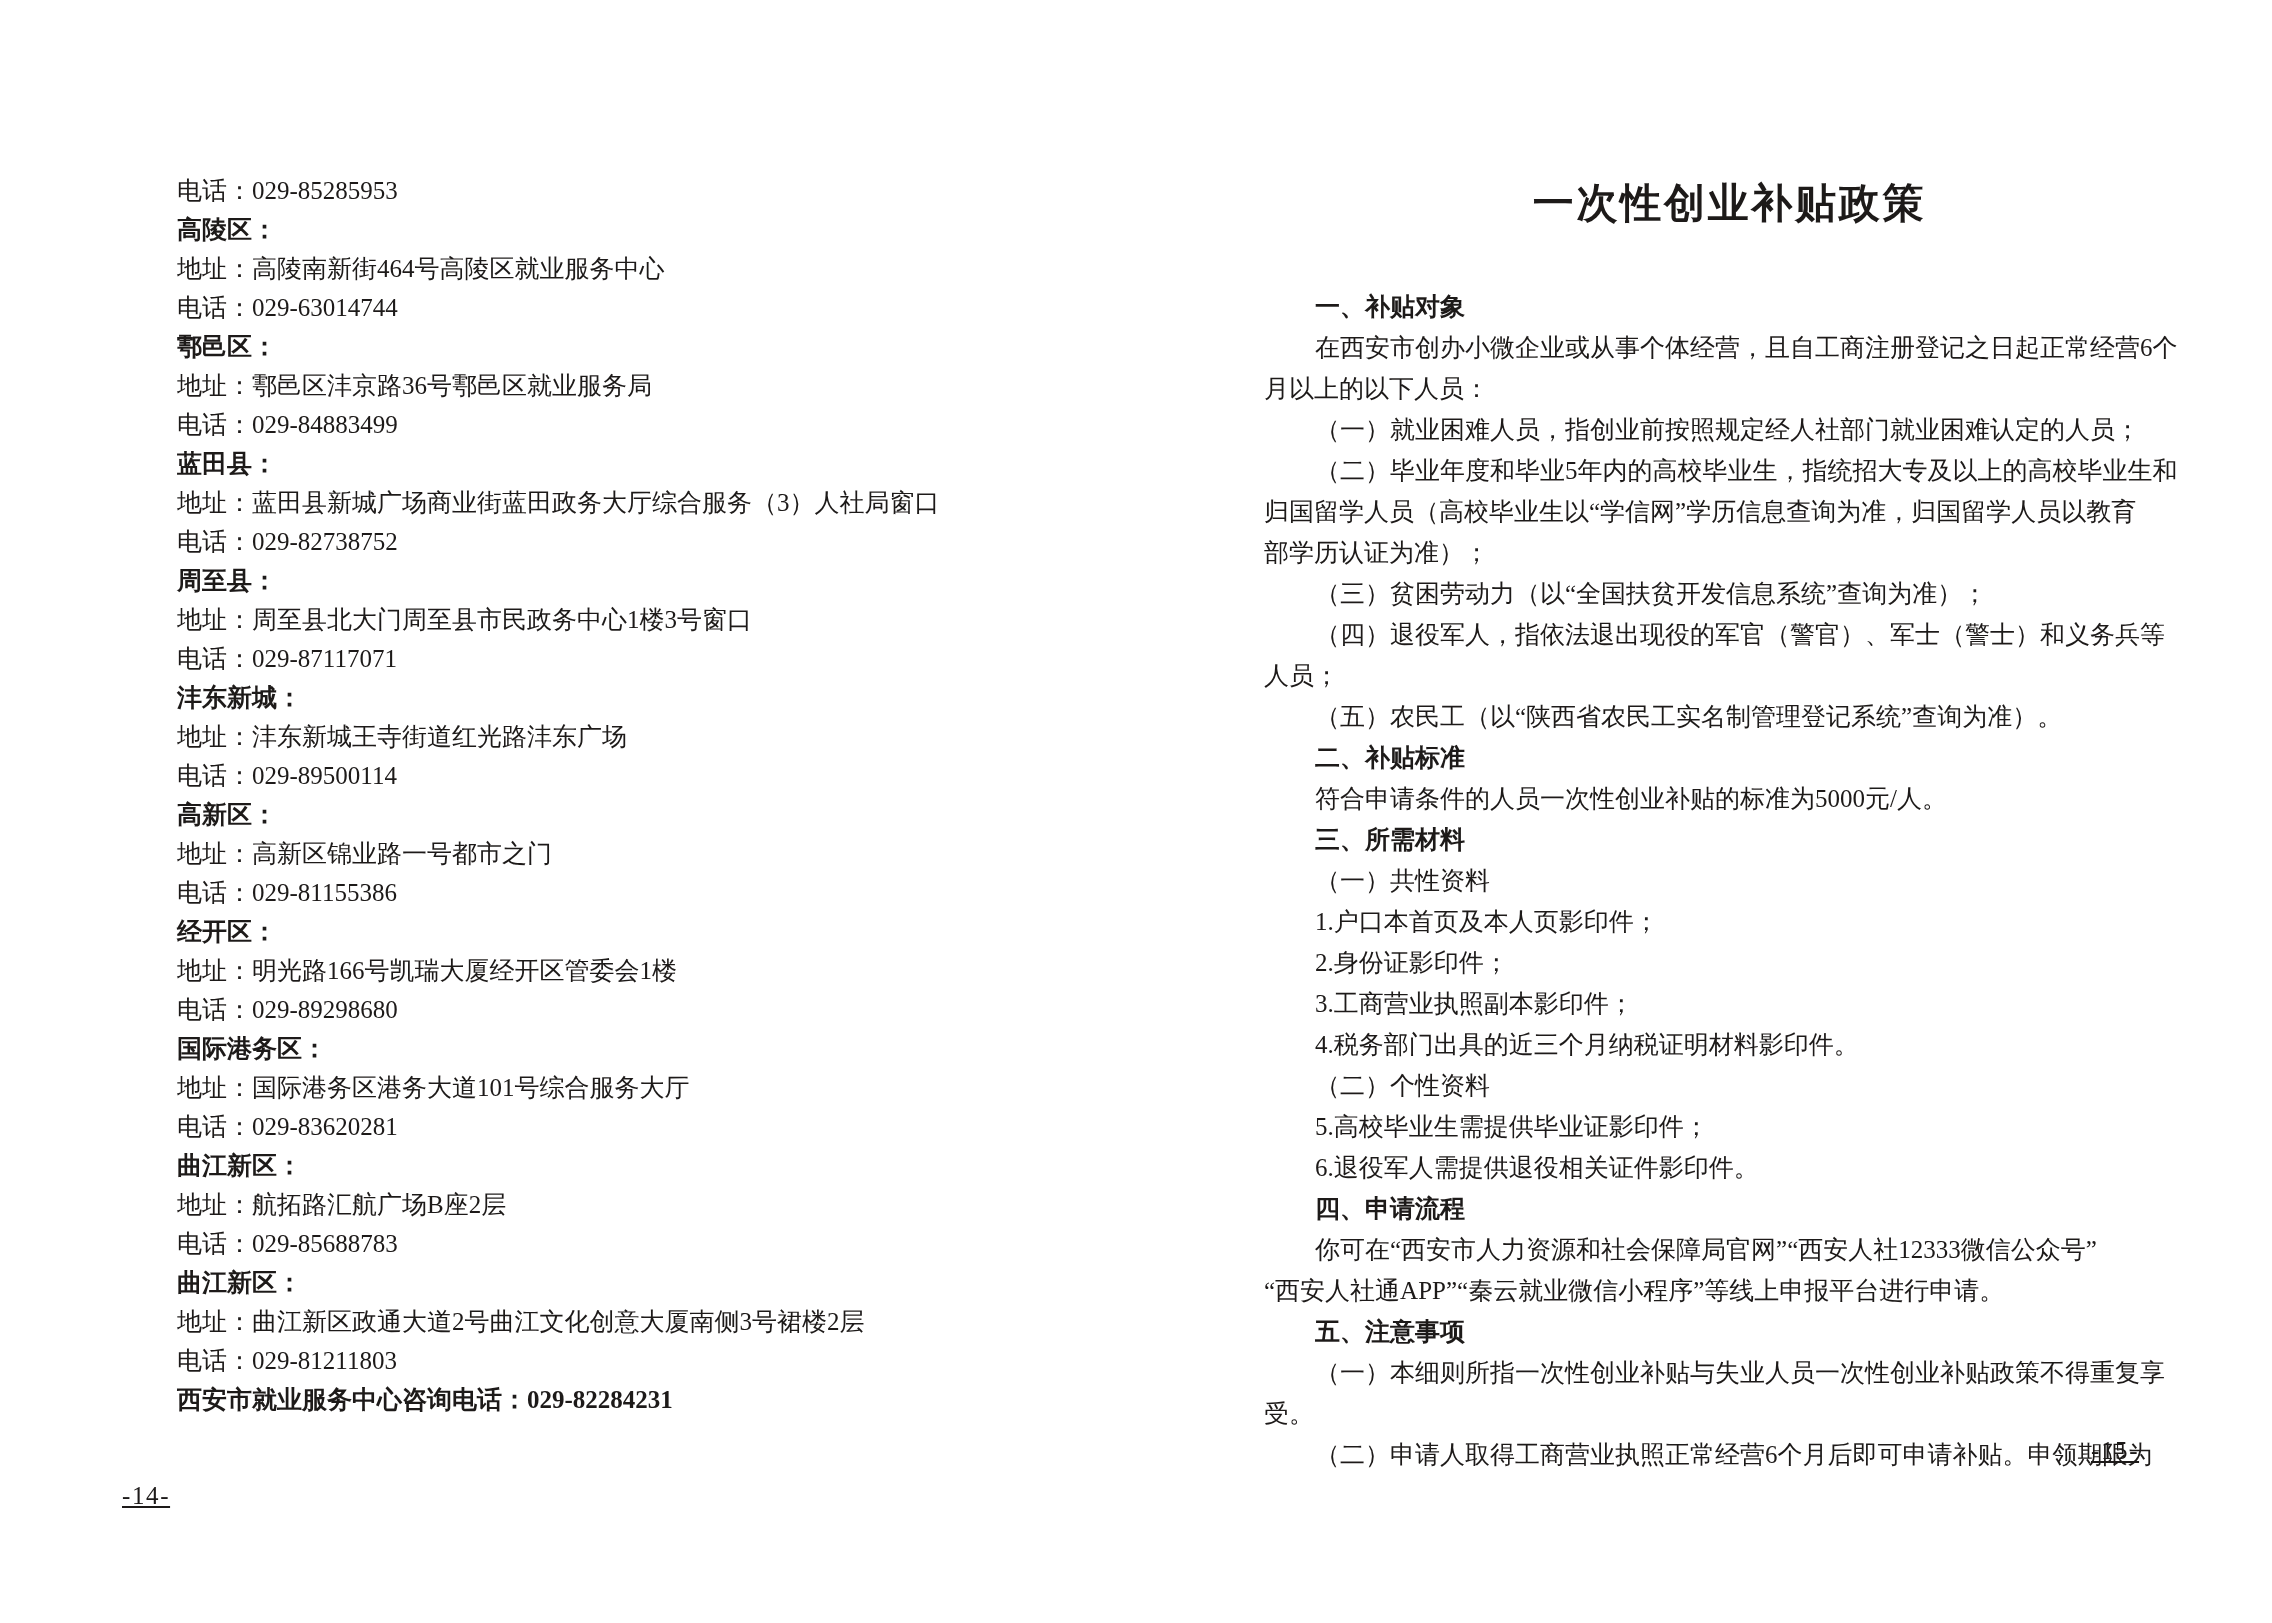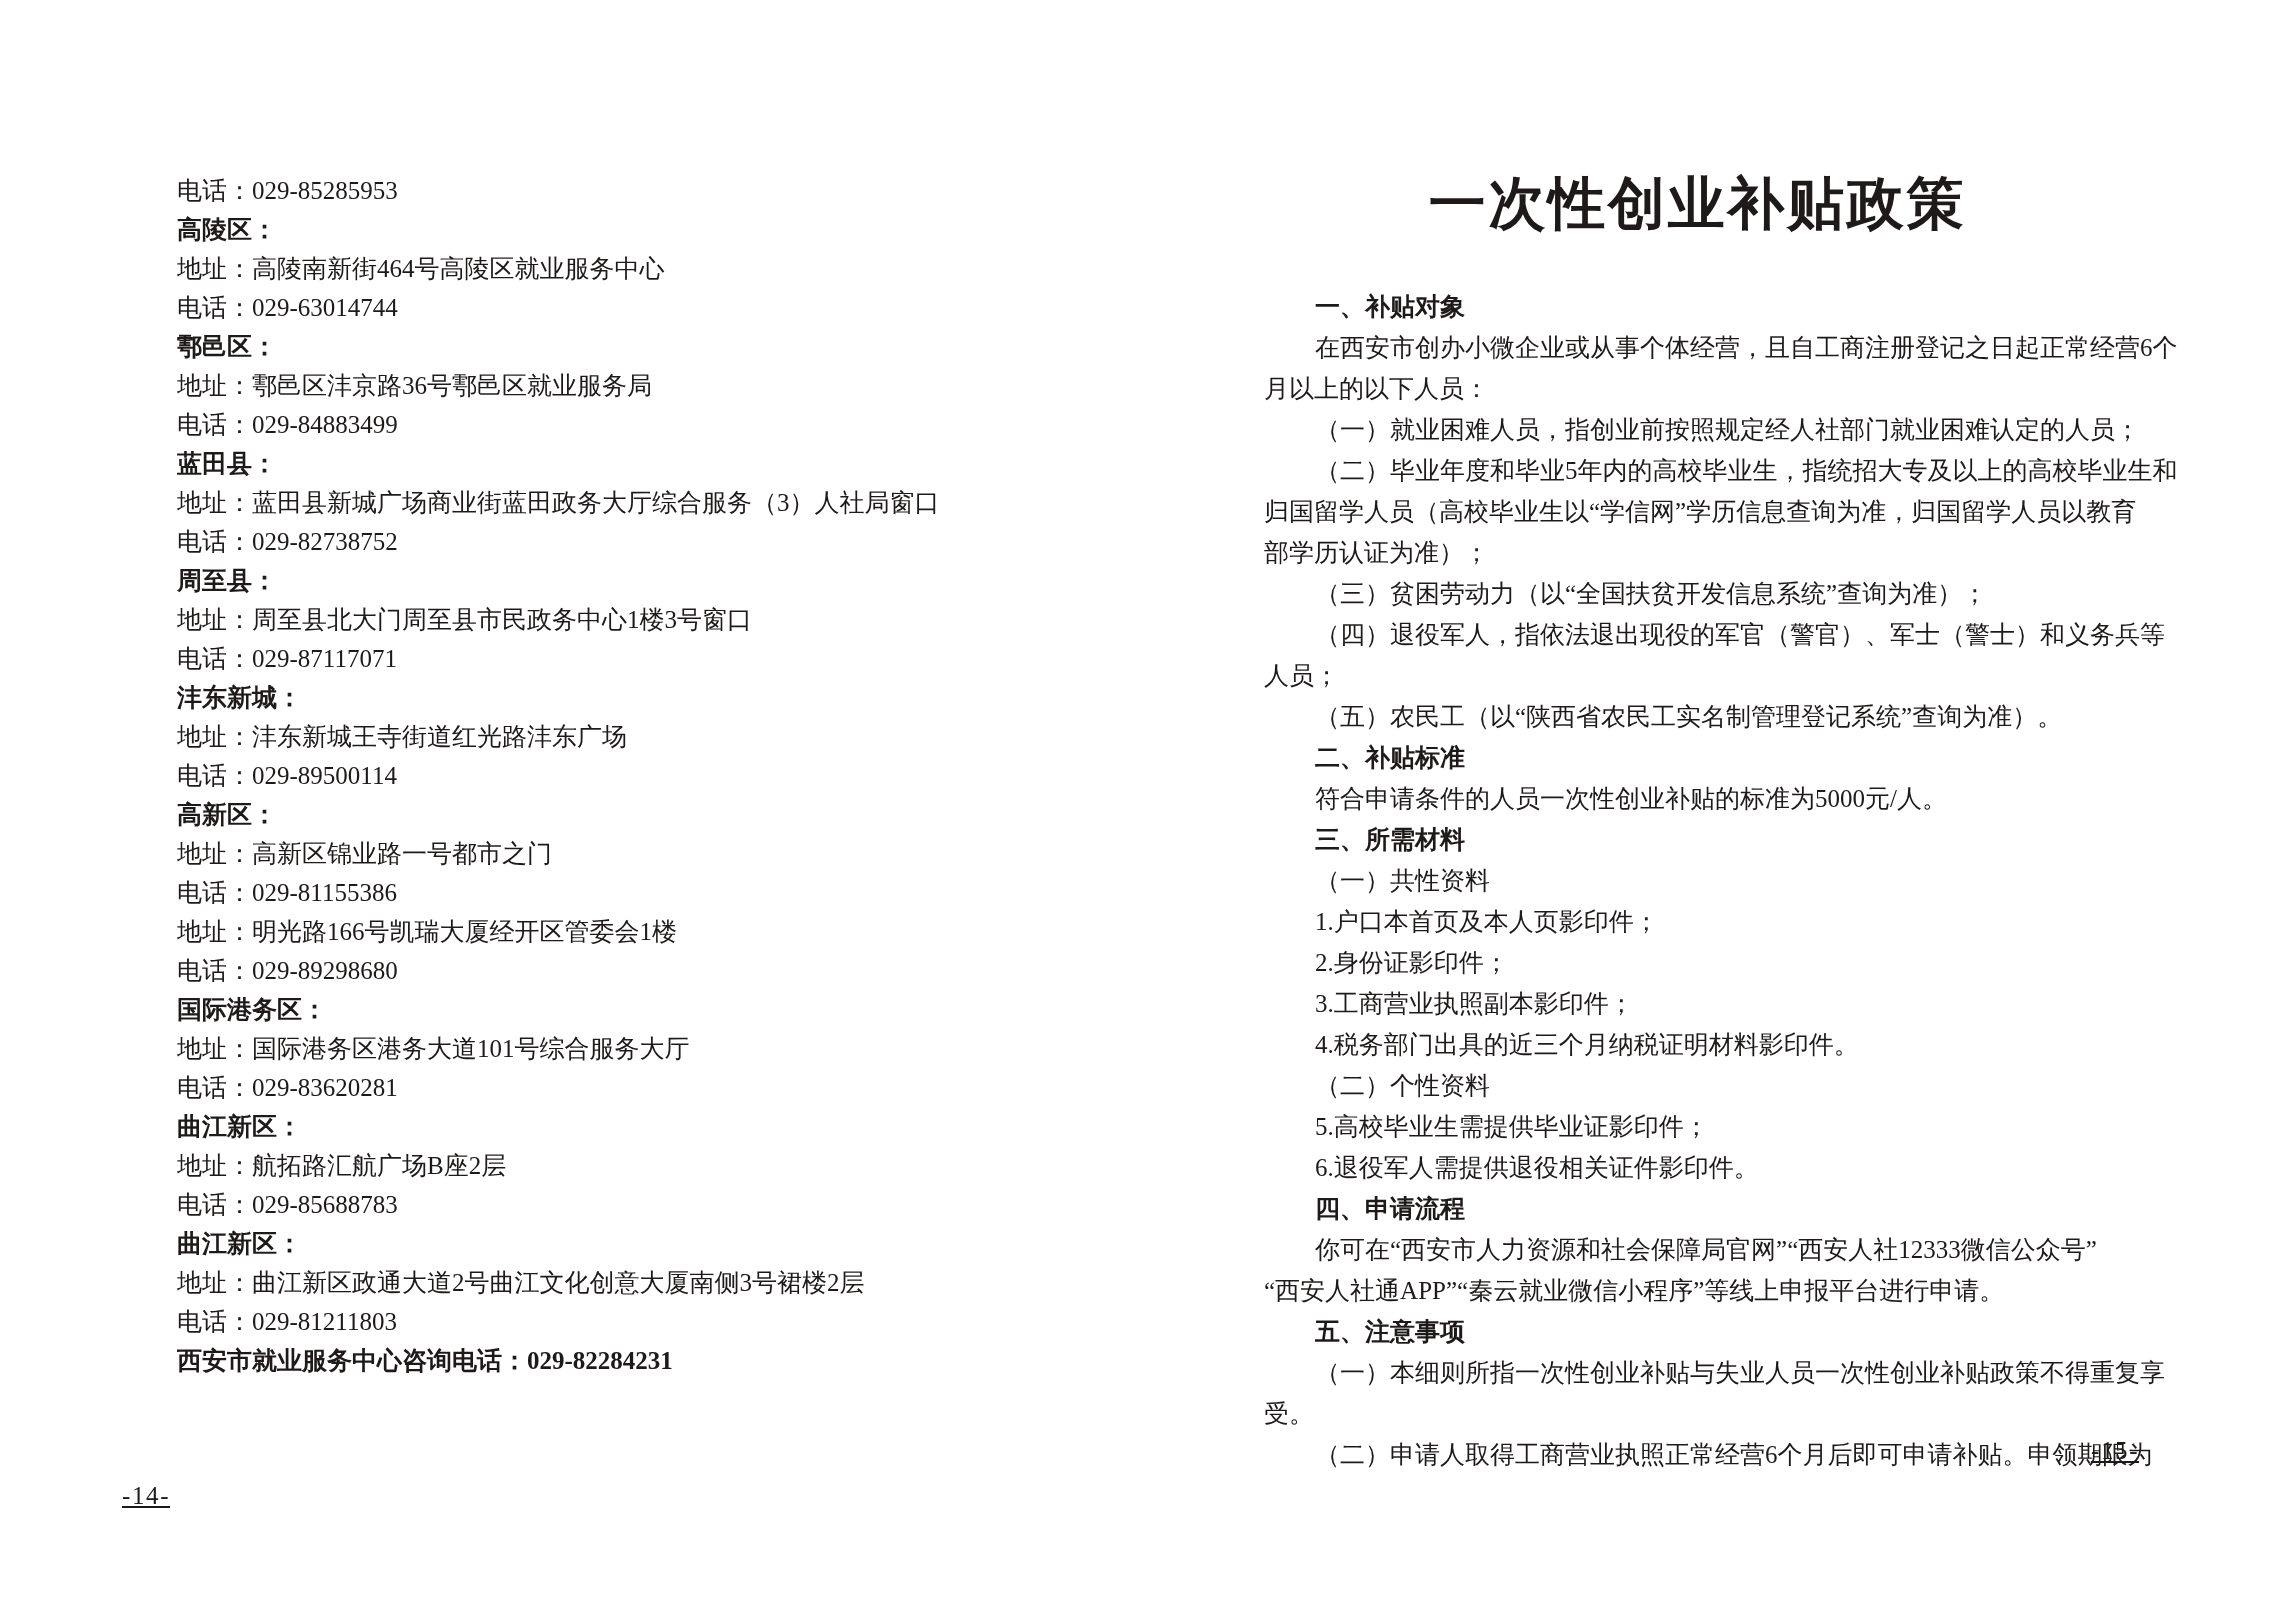--- a/index.html
+++ b/index.html
@@ -10,22 +10,22 @@
   }
   .spread{position:absolute;inset:0;}
   .page-line{white-space:pre;}
   .bold{font-weight:bold;}
   .indent{padding-left:51px;}
   #left-lines{
     position:absolute;left:177px;top:171px;width:902px;
     font-size:25px;line-height:39px;
   }
   #right-title{
-    position:absolute;left:1252px;top:168px;width:891px;
-    font-size:57px;line-height:71px;font-weight:bold;
+    position:absolute;left:1284px;top:168px;width:891px;
+    font-size:41px;line-height:71px;font-weight:bold;
     text-align:center;letter-spacing:2.7px;white-space:pre;
   }
   #right-body{
     position:absolute;left:1264px;top:286px;width:929px;
     font-size:25px;line-height:41px;
   }
   .page-num{
     position:absolute;font-size:25px;line-height:25px;letter-spacing:1.6px;white-space:pre;text-decoration:underline;
   }
   #pn-left{left:122px;top:1483px;}
@@ -49,20 +49,21 @@
       <div class="page-line">电话：029-82738752</div>
       <div class="page-line bold">周至县：</div>
       <div class="page-line">地址：周至县北大门周至县市民政务中心1楼3号窗口</div>
       <div class="page-line">电话：029-87117071</div>
       <div class="page-line bold">沣东新城：</div>
       <div class="page-line">地址：沣东新城王寺街道红光路沣东广场</div>
       <div class="page-line">电话：029-89500114</div>
       <div class="page-line bold">高新区：</div>
       <div class="page-line">地址：高新区锦业路一号都市之门</div>
       <div class="page-line">电话：029-81155386</div>
+      <div class="page-line bold">经开区：</div>
       <div class="page-line">地址：明光路166号凯瑞大厦经开区管委会1楼</div>
       <div class="page-line">电话：029-89298680</div>
       <div class="page-line bold">国际港务区：</div>
       <div class="page-line">地址：国际港务区港务大道101号综合服务大厅</div>
       <div class="page-line">电话：029-83620281</div>
       <div class="page-line bold">曲江新区：</div>
       <div class="page-line">地址：航拓路汇航广场B座2层</div>
       <div class="page-line">电话：029-85688783</div>
       <div class="page-line bold">曲江新区：</div>
       <div class="page-line">地址：曲江新区政通大道2号曲江文化创意大厦南侧3号裙楼2层</div>

